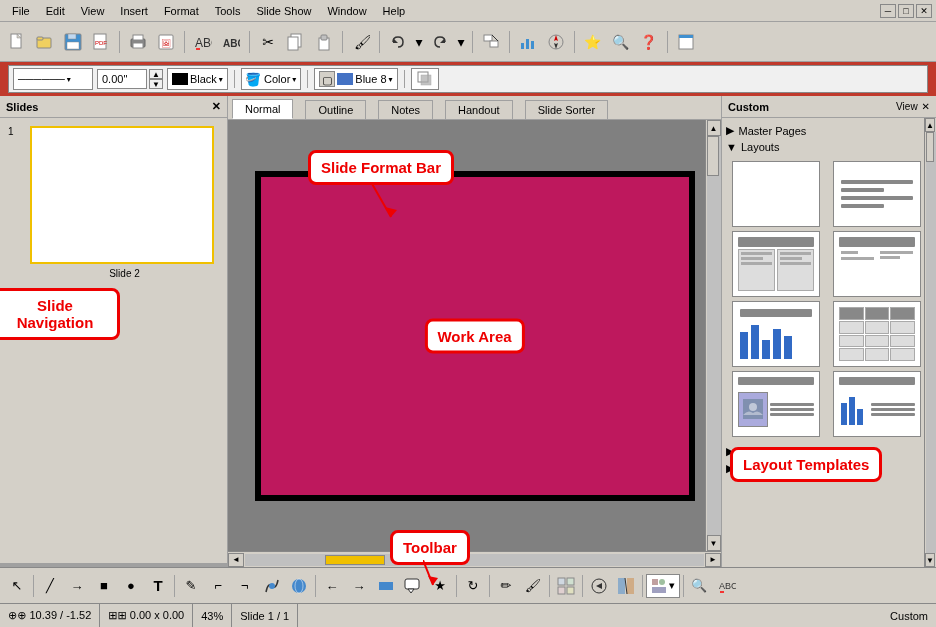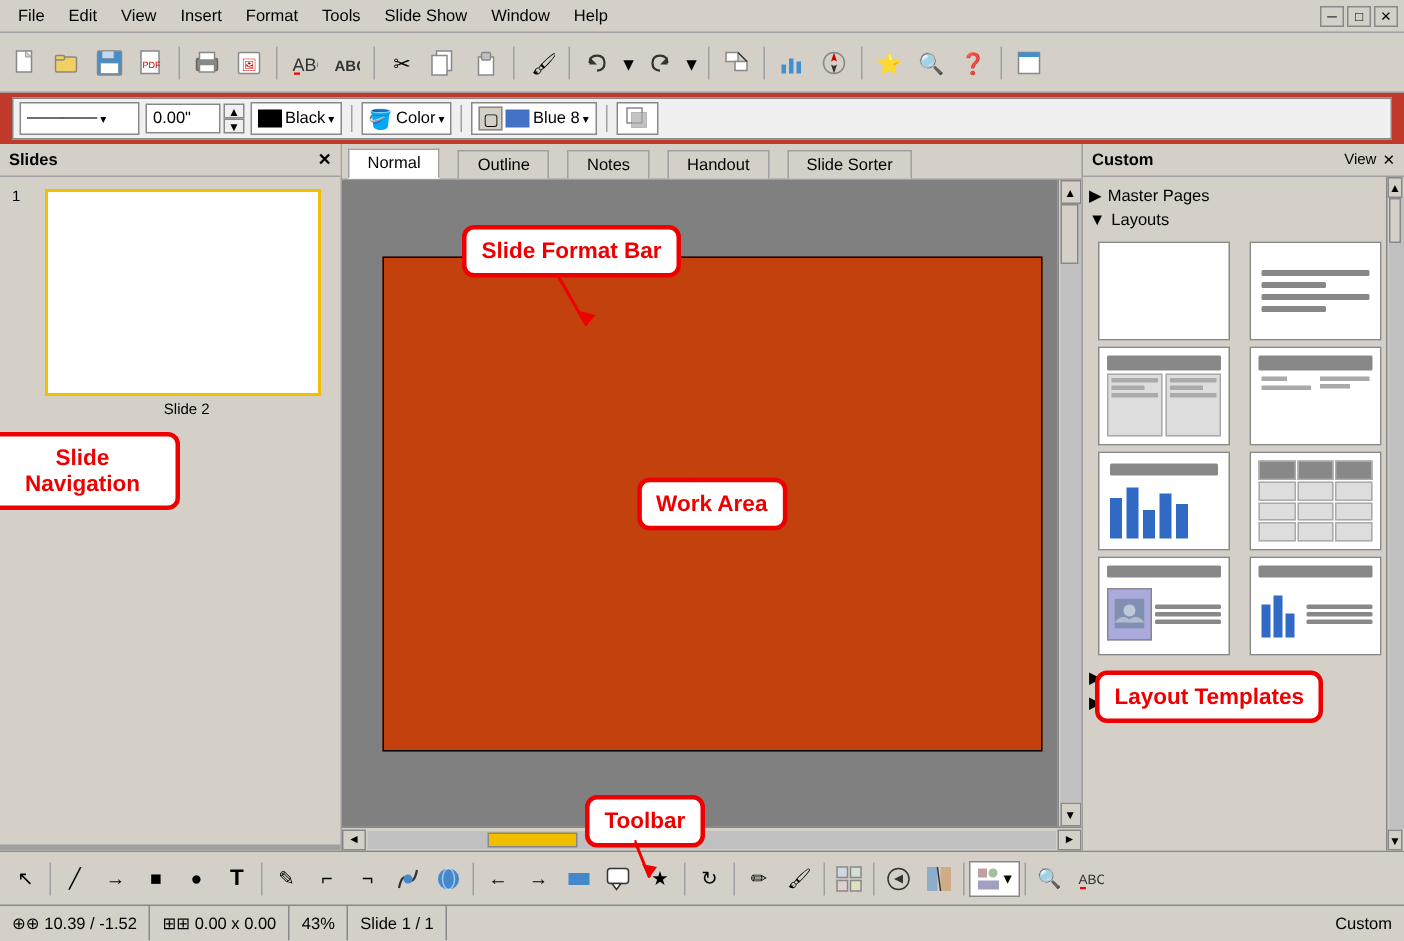--- a/index.html
+++ b/index.html
@@ -41,21 +41,21 @@
 
     
     .annotation { position: absolute; background: white; border: 3px solid #e00; border-radius: 8px; padding: 6px 10px; font-size: 15px; font-weight: bold; color: #e00; text-align: center; z-index: 100; }
 
     
     #editor-area { flex: 1; display: flex; flex-direction: column; background: #808080; }
     #tabs { background: #d4d0c8; height: 24px; display: flex; align-items: flex-end; padding: 0 0 0 4px; border-bottom: 1px solid #a0a0a0; }
     .tab { padding: 3px 12px; font-size: 11px; border: 1px solid #a0a0a0; border-bottom: none; background: #d4d0c8; cursor: pointer; margin-right: 12px; }
     .tab.active { background: white; border-bottom: 1px solid white; }
     #slide-canvas-area { flex: 1; background: #808080; position: relative; display: flex; align-items: center; justify-content: center; overflow: hidden; }
-    #slide-canvas { width: 440px; height: 330px; background: #c2410c; border: 1px solid #000000; position: relative; }
+    #slide-canvas { width: 440px; height: 330px; background: #be185d; border: 6px solid #000000; position: relative; }
     #vertical-scroll { position: absolute; right: 0; top: 0; bottom: 0; width: 16px; background: #d4d0c8; border-left: 1px solid #888; display: flex; flex-direction: column; align-items: center; }
     #vs-up { width: 14px; height: 16px; background: #d4d0c8; border: 1px solid #888; display: flex; align-items: center; justify-content: center; cursor: pointer; font-size: 8px; }
     #vs-down { width: 14px; height: 16px; background: #d4d0c8; border: 1px solid #888; display: flex; align-items: center; justify-content: center; cursor: pointer; font-size: 8px; margin-top: auto; }
     #vs-track { flex: 1; background: #c0c0c0; width: 14px; position: relative; margin: 0 1px; }
     #vs-thumb { width: 12px; height: 40px; background: #d4d0c8; border: 1px solid #888; position: absolute; top: 0; left: 0; }
     #horiz-scroll { height: 16px; background: #d4d0c8; border-top: 1px solid #888; display: flex; align-items: center; }
     #hs-left { width: 16px; height: 14px; background: #d4d0c8; border: 1px solid #888; display: flex; align-items: center; justify-content: center; cursor: pointer; font-size: 8px; }
     #hs-right { width: 16px; height: 14px; background: #d4d0c8; border: 1px solid #888; display: flex; align-items: center; justify-content: center; cursor: pointer; font-size: 8px; margin-left: auto; }
     #hs-track { flex: 1; background: #c0c0c0; height: 12px; margin: 0 1px; position: relative; }
     #hs-thumb { width: 60px; height: 10px; background: #f0c000; border: 1px solid #888; position: absolute; left: 80px; top: 1px; }

